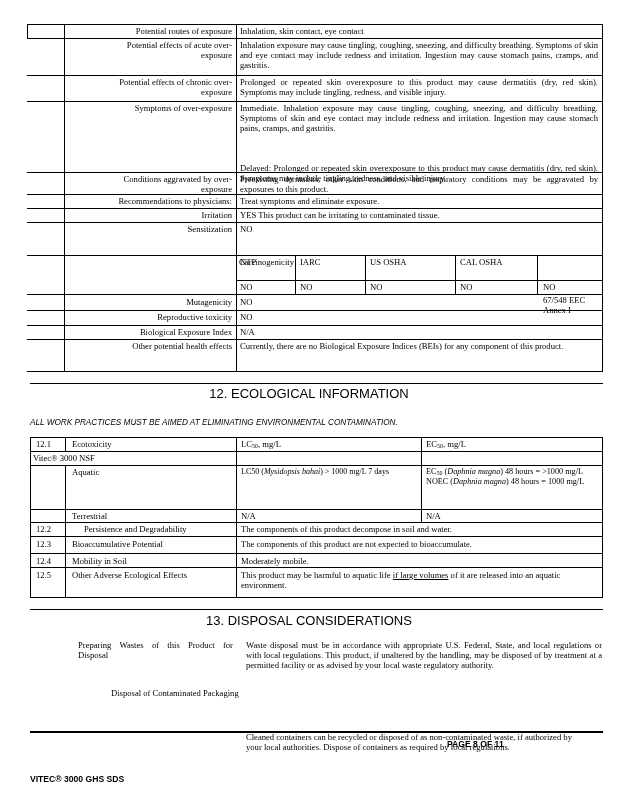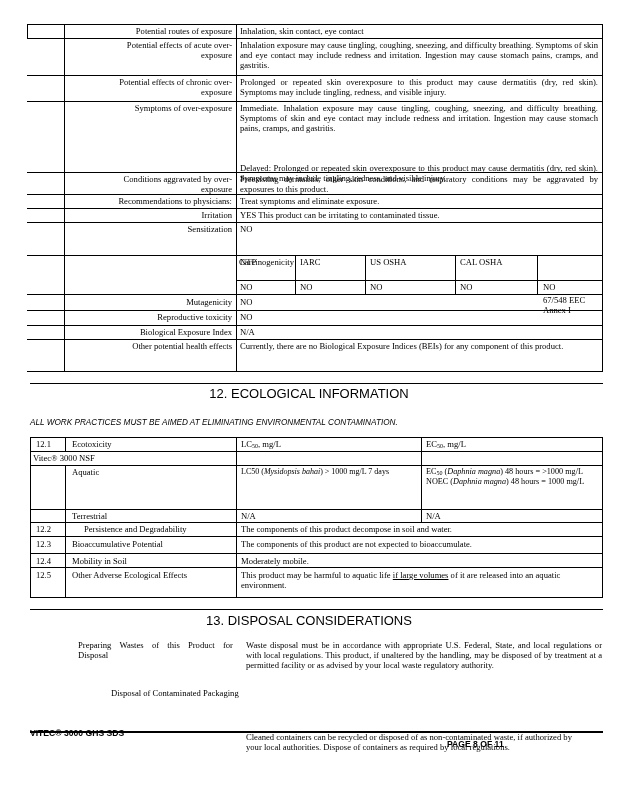--- a/index.html
+++ b/index.html
@@ -158,14 +158,14 @@
 <div class="hl" style="left:30px;top:609px;width:573px;"></div>
 <div class="sec-title" style="top:616px;">13. DISPOSAL CONSIDERATIONS</div>
 
 <div class="val" style="left:78px;top:640px;width:155px;text-align:justify;">Preparing Wastes of this Product for Disposal</div>
 <div class="val" style="left:246px;top:640px;width:356px;">Waste disposal must be in accordance with appropriate U.S. Federal, State, and local regulations or with local regulations. This product, if unaltered by the handling, may be disposed of by treatment at a permitted facility or as advised by your local waste regulatory authority.</div>
 
 <div class="lbl" style="left:78px;top:688px;width:155px;text-align:left;padding-left:8px;margin-left:25px;">Disposal of Contaminated Packaging</div>
 <div class="abs" style="left:246px;top:688px;width:330px;margin-top:44px;">Cleaned containers can be recycled or disposed of as non-contaminated waste, if authorized by your local authorities. Dispose of containers as required by local regulations.</div>
 
 <div class="hl" style="left:30px;top:731px;width:573px;height:2px;"></div>
-<div class="footer" style="left:30px;top:728px;">VITEC® 3000 GHS SDS</div>
+<div class="footer" style="left:30px;top:774px;">VITEC® 3000 GHS SDS</div>
 <div class="footer" style="left:447px;top:739px;">PAGE 8 OF 11</div>
 
 </body></html>

